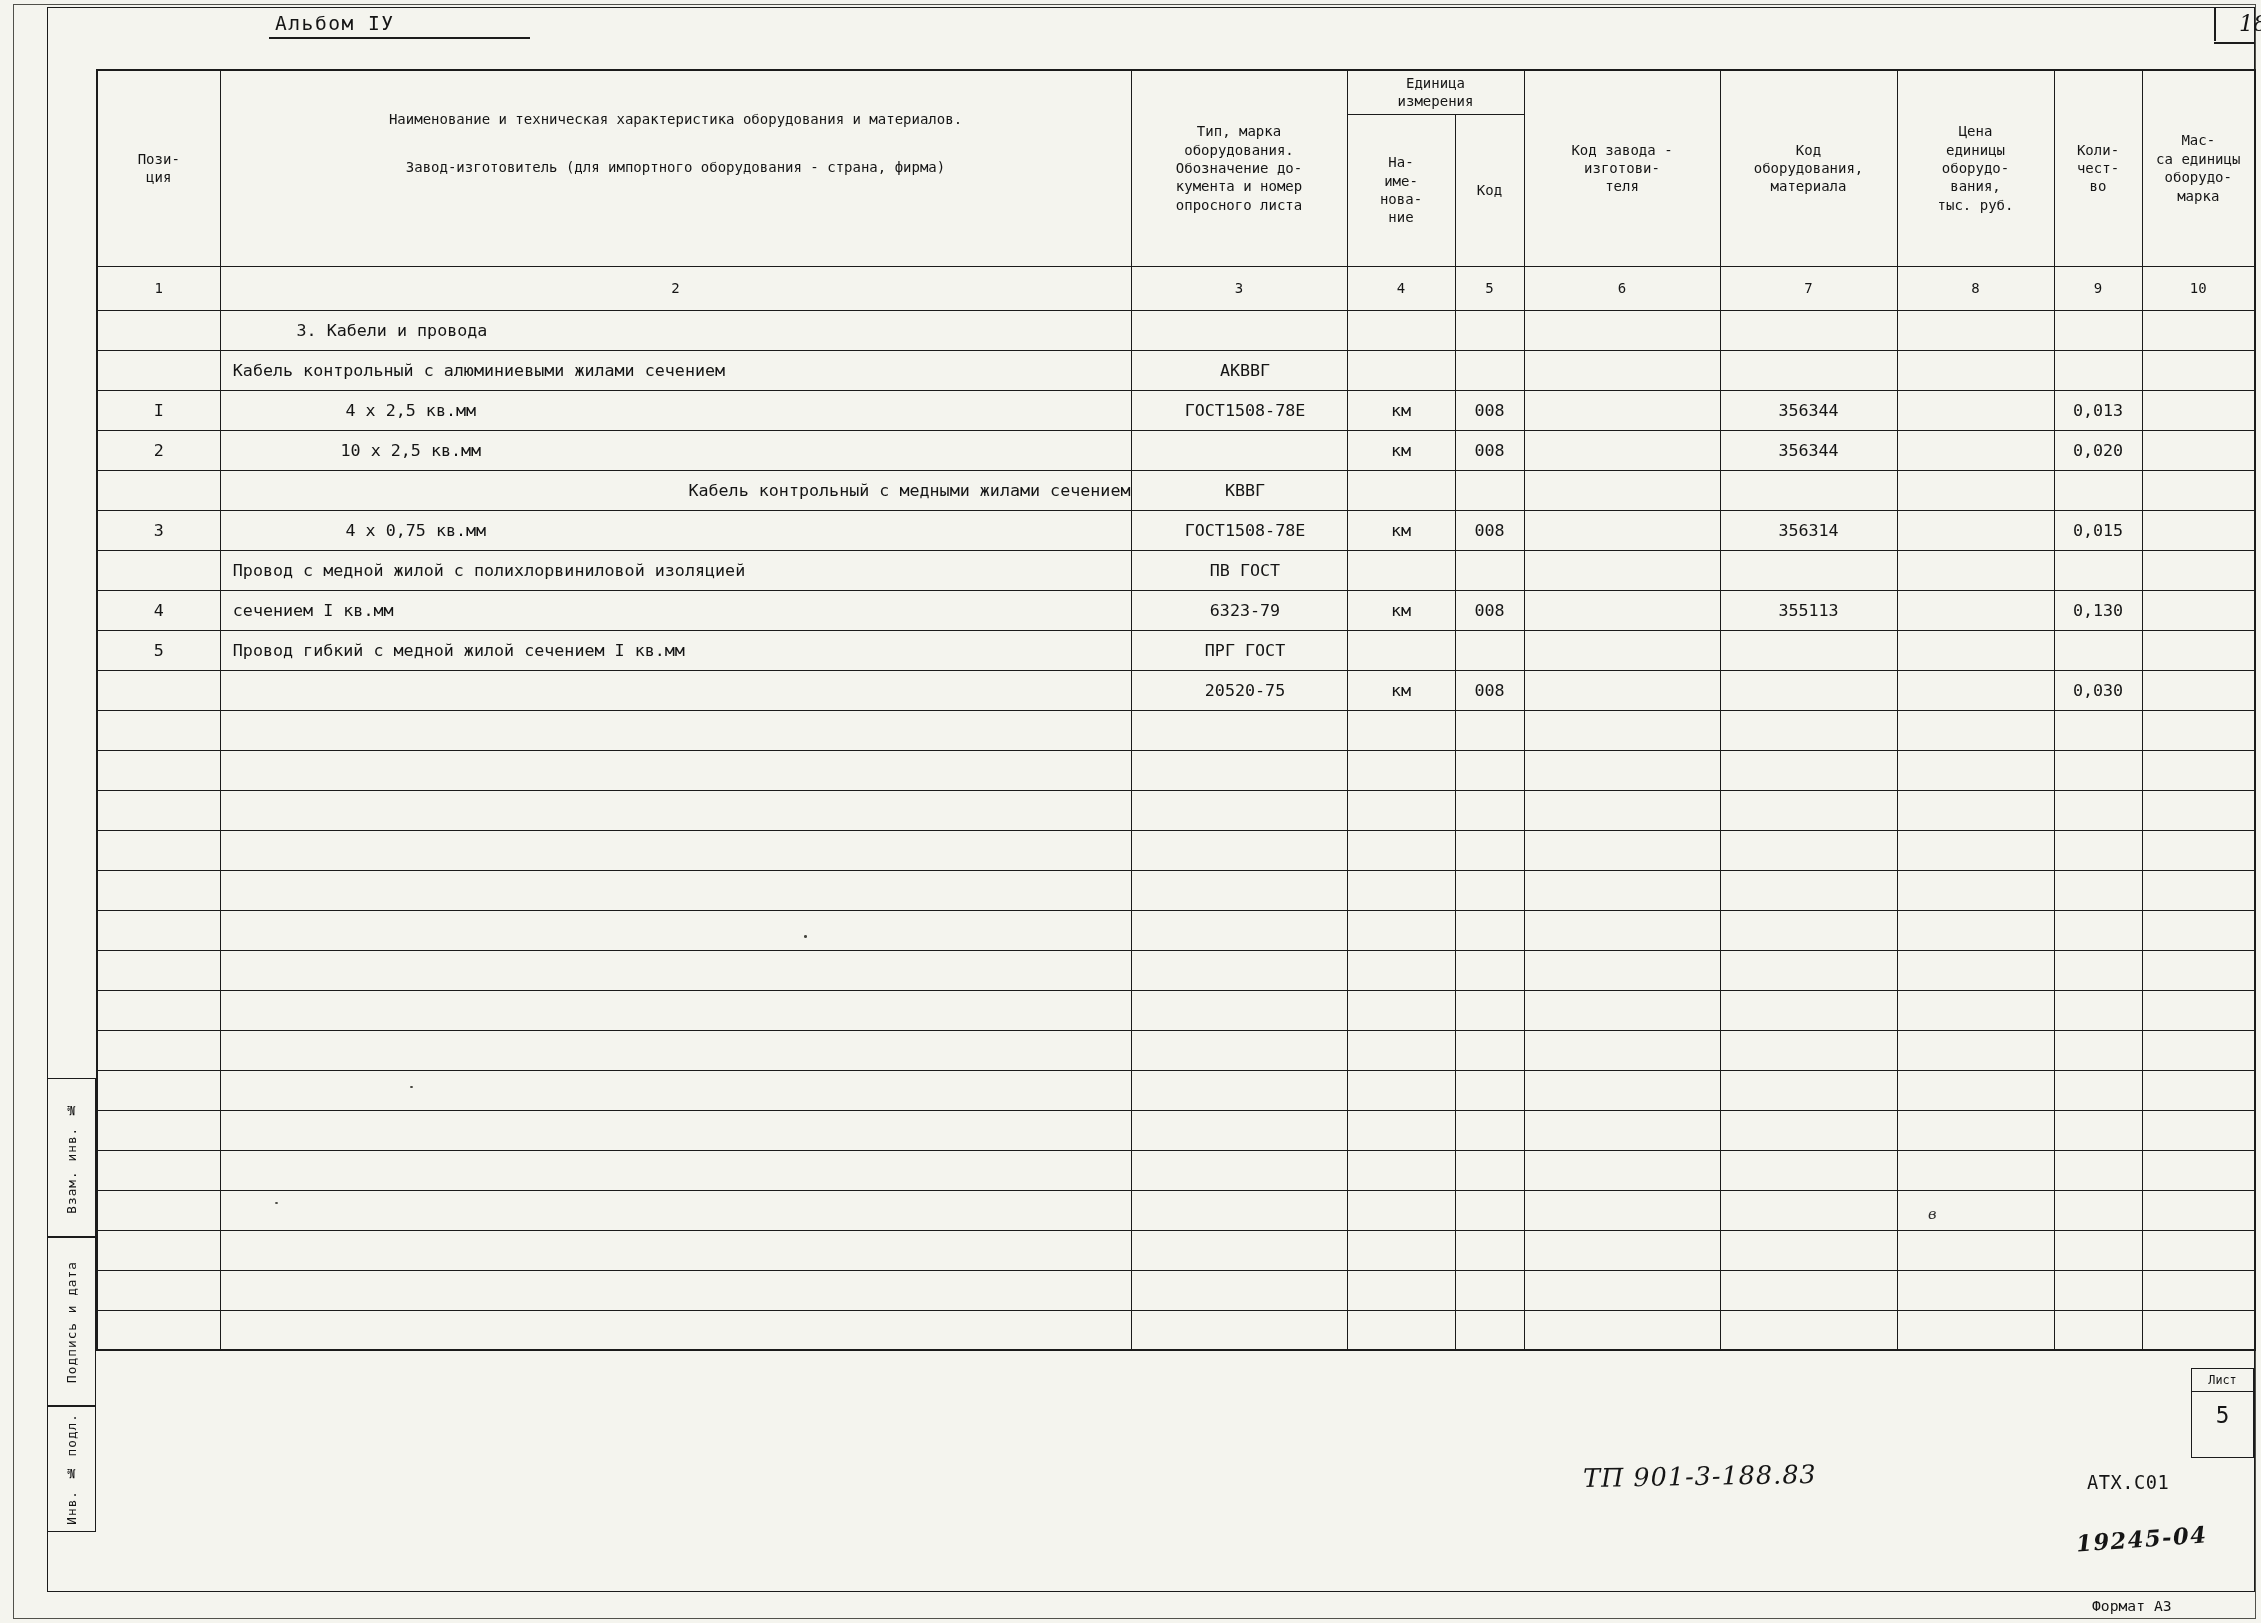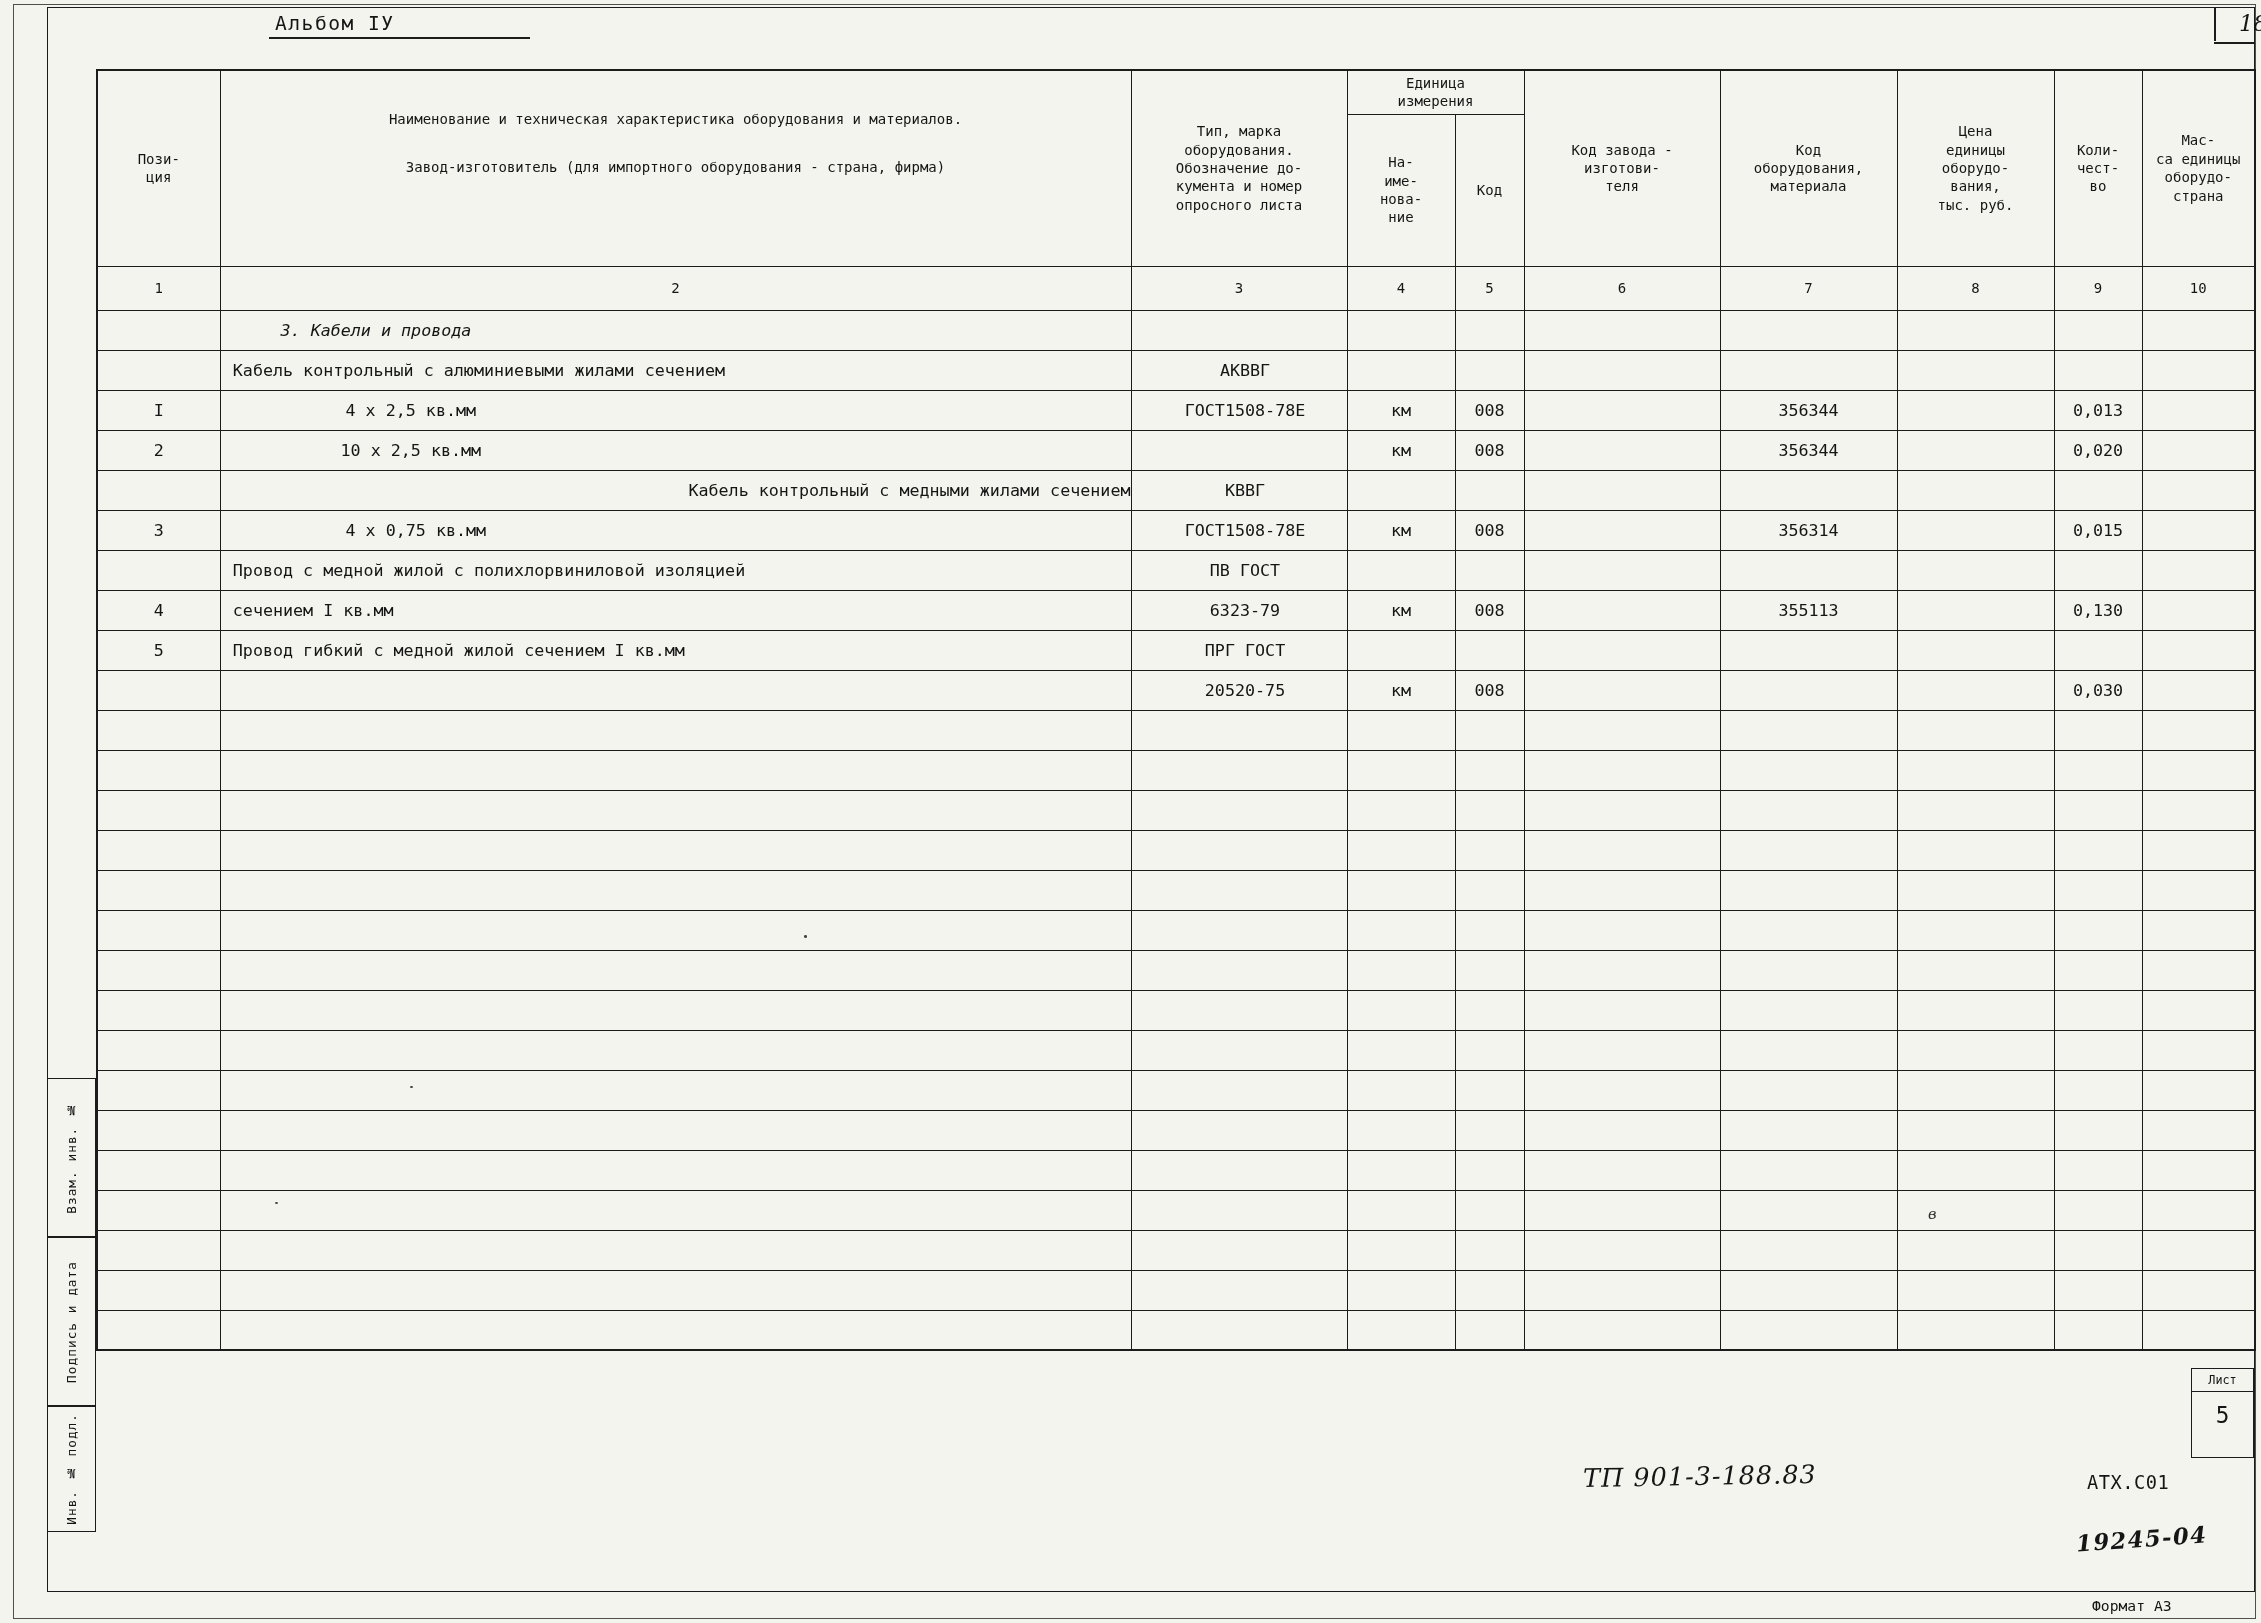--- a/index.html
+++ b/index.html
@@ -120,21 +120,21 @@
 единицы
 оборудо-
 вания,
 тыс. руб.</th>
         <th rowspan="2">Коли-
 чест-
 во</th>
         <th rowspan="2" class="h-mass">Мас-
 са единицы
 оборудо-
-страна</th>
+марка</th>
       </tr>
       <tr class="h-sub">
         <th>На-
 име-
 нова-
 ние</th>
         <th>Код</th>
       </tr>
       <tr class="h-nums">
         <th>1</th>
@@ -145,21 +145,21 @@
         <th>6</th>
         <th>7</th>
         <th>8</th>
         <th>9</th>
         <th>10</th>
       </tr>
     </thead>
     <tbody>
         <tr>
           <td class="c-pos"></td>
-          <td class="c-name" style="padding-left: 60px; font-style: italic;">3. Кабели и провода</td>
+          <td class="c-name" style="padding-left: 76px;">3. Кабели и провода</td>
           <td class="c-type"></td>
           <td class="c-unit"></td>
           <td class="c-code"></td>
           <td class="c-plant"></td>
           <td class="c-equip"></td>
           <td class="c-price"></td>
           <td class="c-qty"></td>
           <td class="c-mass"></td>
         </tr>
         <tr>

